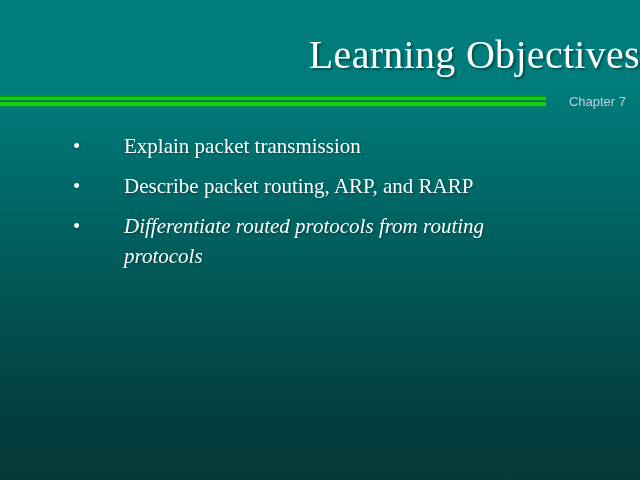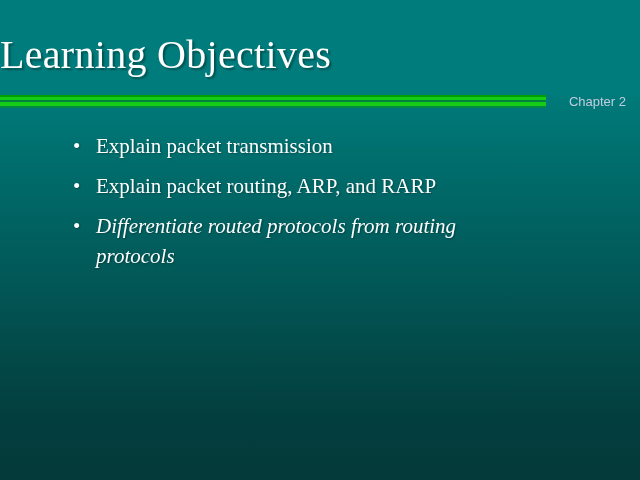--- a/index.html
+++ b/index.html
@@ -63,21 +63,21 @@
   .divider .s3 { top: 5px;  height: 2px; background: #00803f; }
   .divider .s4 { top: 7px;  height: 4px; background: #16cc16; }
   .divider .s5 { top: 11px; height: 2px; background: #008a45; }
 
   
   .title {
     position: absolute;
     left: 0;
     top: 30px;
     width: 640px;
-    text-align: left;
+    text-align: right;
     color: #ffffff;
     font-size: 40px;
     line-height: 50px;
     font-weight: normal;
     letter-spacing: 0.3px;
     text-shadow: 2px 2px 2px rgba(0,0,0,0.35);
     white-space: nowrap;
   }
 
   
@@ -115,20 +115,21 @@
     padding-left: 5px;
     box-sizing: border-box;
     text-shadow: 1px 1px 2px rgba(0,0,0,0.3);
   }
   .bullet-text {
     flex: 1 1 auto;
     color: #ffffff;
     font-size: 21px;
     line-height: 30px;
     text-shadow: 1px 1px 2px rgba(0,0,0,0.3);
+    margin-left: 28px;
   }
   .bullet-row.wrap .bullet-text { max-width: 385px; font-style: italic; }
 </style>
 </head>
 <body>
 
 <div class="slide">
 
   <div class="top-band"></div>
   <div class="body-gradient"></div>
@@ -136,32 +137,32 @@
   <div class="title">Learning Objectives</div>
 
   <div class="divider">
     <div class="stripe s1"></div>
     <div class="stripe s2"></div>
     <div class="stripe s3"></div>
     <div class="stripe s4"></div>
     <div class="stripe s5"></div>
   </div>
 
-  <div class="chapter">Chapter 2</div>
+  <div class="chapter">Chapter 7</div>
 
   <div class="bullets">
 
     <div class="bullet-row">
       <span class="bullet-mark">•</span>
       <span class="bullet-text">Explain packet transmission</span>
     </div>
 
     <div class="bullet-row">
       <span class="bullet-mark">•</span>
-      <span class="bullet-text">Explain packet routing, ARP, and RARP</span>
+      <span class="bullet-text">Describe packet routing, ARP, and RARP</span>
     </div>
 
     <div class="bullet-row wrap">
       <span class="bullet-mark">•</span>
       <span class="bullet-text">Differentiate routed protocols from routing protocols</span>
     </div>
 
   </div>
 
 </div>

